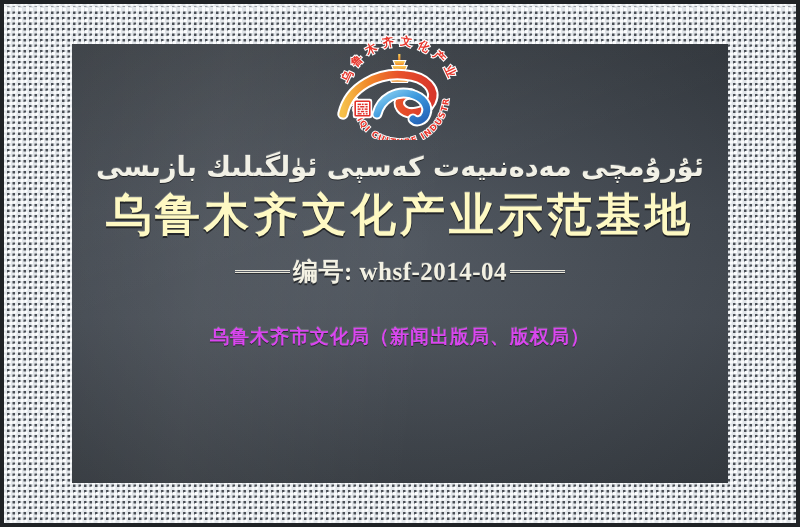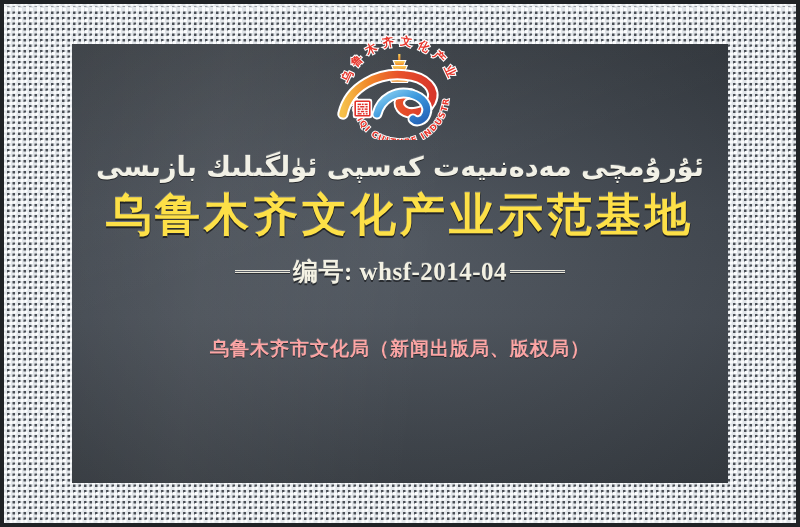--- a/index.html
+++ b/index.html
@@ -107,21 +107,21 @@
     letter-spacing:.5px;
     text-shadow:0 1px 0 rgba(0,0,0,.55), 0 -1px 0 rgba(255,255,255,.18);
     white-space:nowrap;
   }
 
   
   .main-title{
     margin-top:6px;
     font-family:"DejaVu Serif","Liberation Serif",serif;
     font-size:45px;font-weight:700;
-    color:#fde047;
+    color:#fef9c3;
     letter-spacing:4px;
     line-height:1.18;
     white-space:nowrap;
     text-shadow:
       0 2px 0 rgba(0,0,0,.55),
       0 -1px 0 rgba(255,255,255,.22),
       1px 0 0 rgba(0,0,0,.3);
   }
 
   
@@ -141,24 +141,24 @@
     font-family:"Liberation Serif","DejaVu Serif",serif;
     font-size:25px;font-weight:700;
     color:#f3f1e3;
     letter-spacing:.5px;
     white-space:nowrap;
     text-shadow:0 2px 0 rgba(0,0,0,.5), 0 -1px 0 rgba(255,255,255,.18);
   }
 
   
   .issuer{
-    margin-top:48px;
+    margin-top:36px;
     font-family:"DejaVu Serif","Liberation Serif",serif;
     font-size:19px;font-weight:700;
-    color:#fca5a5;
+    color:#d946ef;
     letter-spacing:1px;
     white-space:nowrap;
     text-shadow:0 1px 0 rgba(0,0,0,.5), 0 -1px 0 rgba(255,255,255,.16);
   }
 </style>
 </head>
 <body>
 
 <div id="plaque">
 

